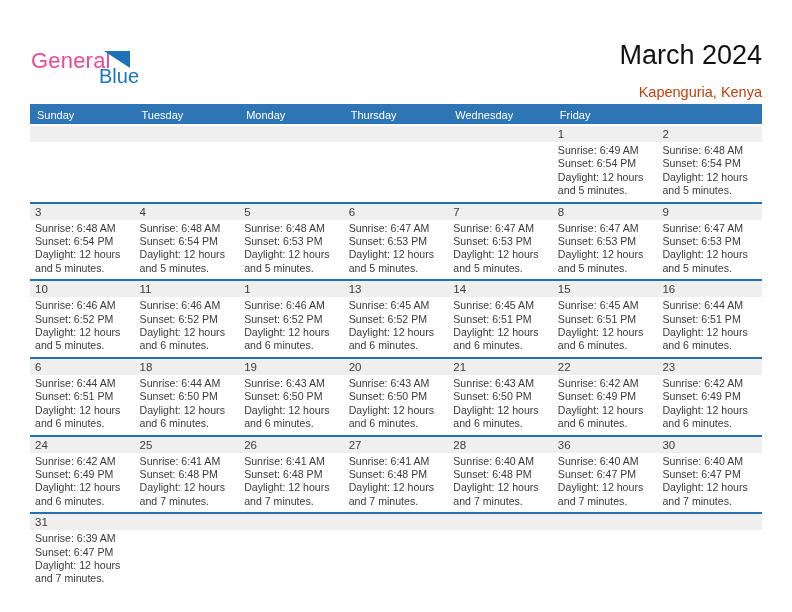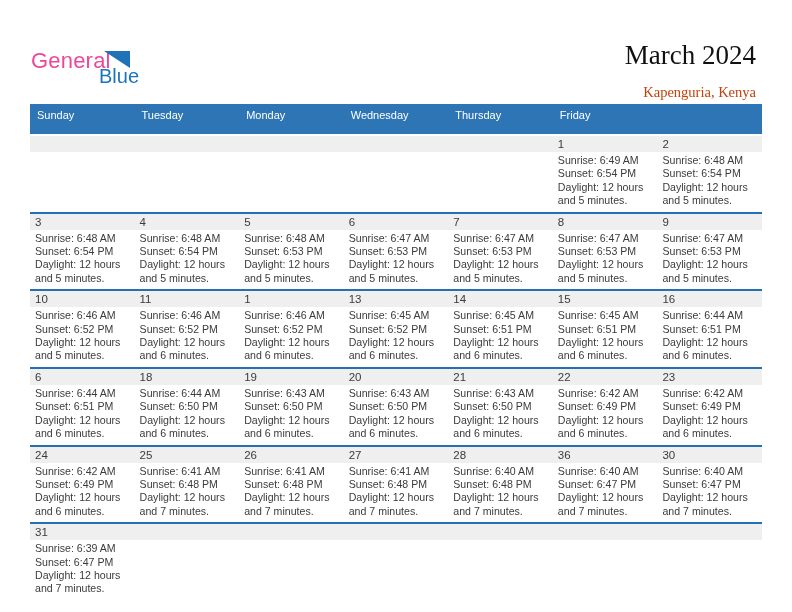--- a/index.html
+++ b/index.html
@@ -8,27 +8,27 @@
   .page { position:relative; width:792px; height:612px; background:#fff; overflow:hidden; }
 
   
   .logo { position:absolute; left:31px; top:48px; width:140px; height:42px; }
   .logo-general { position:absolute; left:0; top:0; font-size:22px; letter-spacing:0.2px; color:#ec4899; }
   .logo-triangle { position:absolute; left:73px; top:3px; width:26px; height:17px;
                    background:#1e72b8; clip-path:polygon(0 0,100% 0,100% 100%); }
   .logo-blue { position:absolute; left:68px; top:17px; font-size:20px; color:#1b75bc; }
 
   
-  .title-block { position:absolute; right:36px; top:40px; text-align:right;font-family:Liberation Serif, serif; }
+  .title-block { position:absolute; right:30px; top:40px; text-align:right; }
   .title { font-size:27px; color:#111; }
   .subtitle { font-size:14.5px; color:#c2410c; margin-top:13px; }
 
   
   .calendar { position:absolute; left:30px; top:104px; width:732px; }
-  .weekday-header { display:grid; grid-template-columns:repeat(7,1fr); background:#2e75b6; height:30px; margin-bottom:2px; }
+  .weekday-header { display:grid; grid-template-columns:repeat(7,1fr); background:#2e75b6; height:20px; margin-bottom:2px; }
   .weekday { color:#ffffff; font-size:11px; line-height:22px; padding-left:7px;
              white-space:nowrap; overflow:hidden; }
 
   .week-row { display:grid; grid-template-columns:repeat(7,1fr); border-bottom:2px solid #2570b3; min-height:71px; }
   .week-row.last { border-bottom:none; }
   .day-cell { overflow:hidden; }
   .day-num { background:#efefef; height:16px; line-height:16px; padding-left:5px;
              font-size:11.5px; color:#3b3b3b; }
   .day-body { padding:2px 3px 4px 5px; }
   .day-line { font-size:10.6px; line-height:13.4px; color:#3b3b3b; white-space:nowrap; }
@@ -47,22 +47,22 @@
   <div class="title-block">
     <div class="title">March 2024</div>
     <div class="subtitle">Kapenguria, Kenya</div>
   </div>
 
   <div class="calendar">
     <div class="weekday-header">
       <div class="weekday">Sunday</div>
       <div class="weekday">Tuesday</div>
       <div class="weekday">Monday</div>
+      <div class="weekday">Thursday</div>
       <div class="weekday">Wednesday</div>
-      <div class="weekday">Thursday</div>
       <div class="weekday">Friday</div>
     </div>
     <div class="weeks">
         <div class="week-row">
           <div class="day-cell">
             <div class="day-num"></div>
           </div>
           <div class="day-cell">
             <div class="day-num"></div>
           </div>

